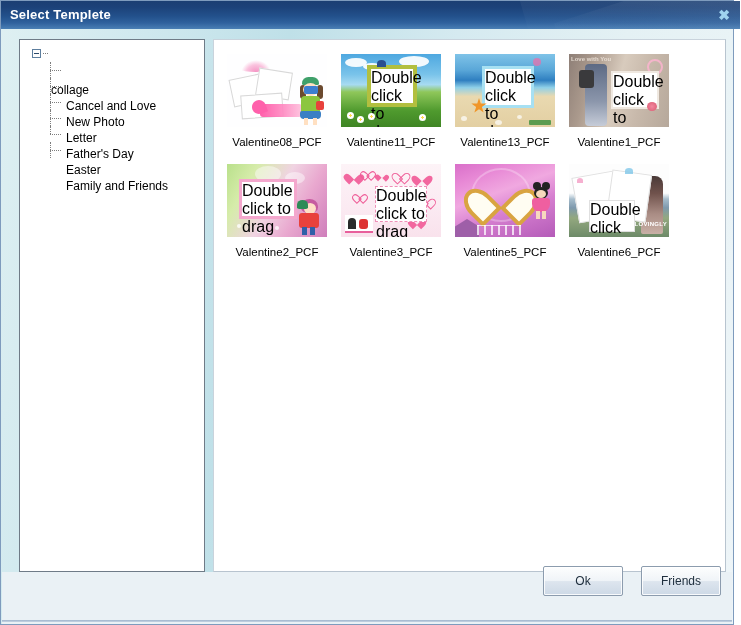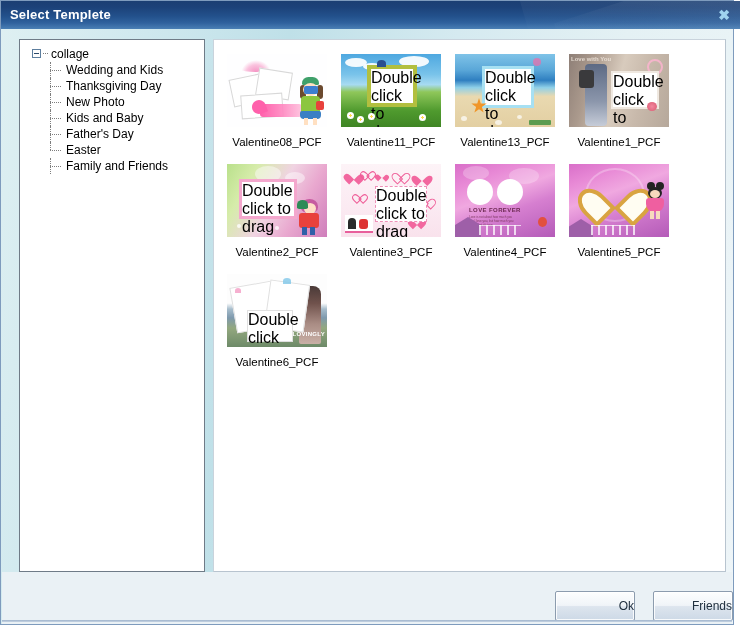--- a/index.html
+++ b/index.html
@@ -69,21 +69,21 @@
   .child-elbow{
     position:absolute;left:30px;top:0px;width:12px;height:16px;
   }
   .child-elbow .v{
     position:absolute;left:0px;top:0px;width:0;height:16px;border-left:1px dotted #7d7d7d;
   }
   .child-elbow.last .v{height:8px;}
   .child-elbow .h{
     position:absolute;left:0px;top:8px;width:11px;height:0;border-top:1px dotted #7d7d7d;
   }
-  .tree-label{display:inline-block;padding:0 2px;}
+  .tree-label{display:inline-block;padding:0 2px;margin-top:36px;}
   .tree-row.selected .tree-label{
     background:#3399ff;color:#ffffff;
   }
 
   
   #content-panel{
     position:absolute;left:212px;top:38px;width:513px;height:533px;
     background:#ffffff;border:1px solid #b8c4cf;
     border-top-color:#c9d3dc;border-left-color:#c9d3dc;
     box-sizing:border-box;overflow:hidden;
@@ -267,28 +267,27 @@
   
   #bottom-bar{
     position:absolute;left:1px;right:1px;top:571px;height:52px;
     background:#eaf1f5;
   }
   #bottom-sep{
     position:absolute;left:1px;right:1px;bottom:2px;height:2px;
     background:linear-gradient(180deg,#9fb3cb,#c7d5e4);
   }
   .btn{
-    position:absolute;top:590px;width:80px;height:30px;
+    position:absolute;top:565px;width:80px;height:30px;
     background:linear-gradient(180deg,#fdfefe 0%,#f0f4f8 48%,#dde5ee 52%,#cdd9e6 100%);
     border:1px solid #8c9cae;border-radius:2px;
     box-shadow:inset 0 0 0 1px rgba(255,255,255,.85);
-    font-size:12px;color:#20303f;text-align:right;line-height:28px;
+    font-size:12px;color:#20303f;text-align:center;line-height:28px;
     cursor:pointer;box-sizing:border-box;
     font-family:"Liberation Sans", sans-serif;
-    margin-left:12px;
   }
   #ok-button{left:542px;}
   #cancel-button{left:640px;}
 </style>
 </head>
 <body>
 
 <div id="app">
 
   <div id="titlebar">
@@ -305,48 +304,41 @@
         <span class="expander"></span>
         <span class="root-dots"></span>
         <span class="tree-label">collage</span>
       </div>
 
       <div class="tree-row child">
         <span class="child-elbow">
             <i class="v"></i>
             <i class="h"></i>
           </span>
-        <span class="tree-label">Wedding and Kids</span>
-      </div>
-
-
-      <div class="tree-row child">
-        <span class="child-elbow">
-            <i class="v"></i>
-            <i class="h"></i>
-          </span>
-        <span class="tree-label">Thanksgiving Day</span>
-      </div>
+        <span class="tree-label">Cancel and Love</span>
+      </div>
+
+
 
       <div class="tree-row child">
         <span class="child-elbow">
             <i class="v"></i>
             <i class="h"></i>
           </span>
         <span class="tree-label">New Photo</span>
       </div>
 
-
       <div class="tree-row child">
         <span class="child-elbow">
             <i class="v"></i>
             <i class="h"></i>
           </span>
-        <span class="tree-label">Kids and Baby</span>
-      </div>
+        <span class="tree-label">Letter</span>
+      </div>
+
 
       <div class="tree-row child">
         <span class="child-elbow">
             <i class="v"></i>
             <i class="h"></i>
           </span>
         <span class="tree-label">Father's Day</span>
       </div>
 
       <div class="tree-row child">
@@ -477,34 +469,20 @@
             <div class="ftxt">Double click to drag Photo to frame</div>
           </div>
           <div class="mini">
               <i class="m1"></i>
               <i class="m2"></i>
             </div>
         </div>
         <div class="thumb-label">Valentine3_PCF</div>
       </div>
 
-      <div class="thumb-cell">
-        <div class="thumb-img t7">
-          <div class="glow" style="left:8px;top:2px;width:26px;height:14px;"></div>
-          <div class="glow" style="left:54px;top:4px;width:30px;height:16px;"></div>
-          <div class="circ" style="left:14px;"></div>
-          <div class="circ" style="left:44px;"></div>
-          <div class="lovetxt">LOVE FOREVER</div>
-          <div class="subtxt">Love is not about how much you say I love you, but how much you prove that it's true.</div>
-          <div class="house"></div>
-          <div class="fence"></div>
-          <div class="balloon"></div>
-        </div>
-        <div class="thumb-label">Valentine4_PCF</div>
-      </div>
 
       <div class="thumb-cell">
         <div class="thumb-img t8">
           <div class="lace"></div>
           <div class="ghrt"></div>
           <div class="minnie">
             <i class="m-ears"></i>
               <i class="m-ears2"></i>
               <i class="m-head"></i>
             <i class="m-face"></i>

